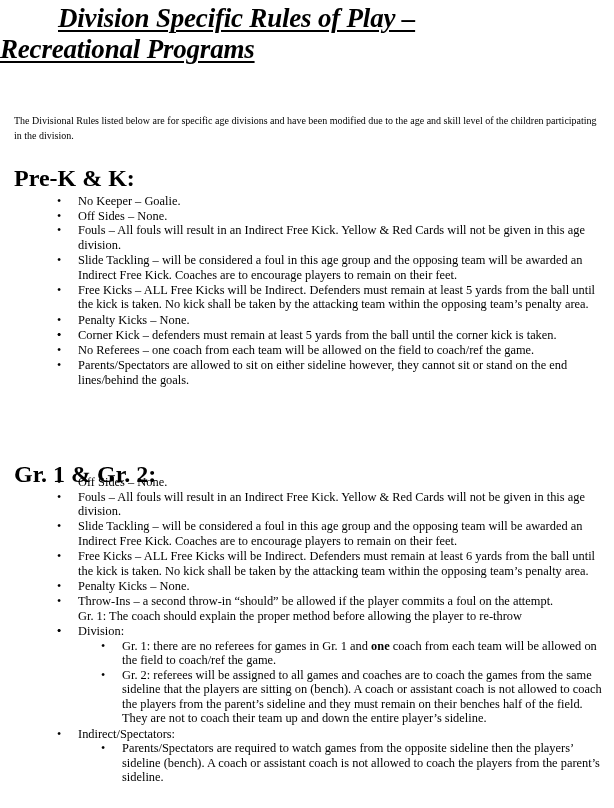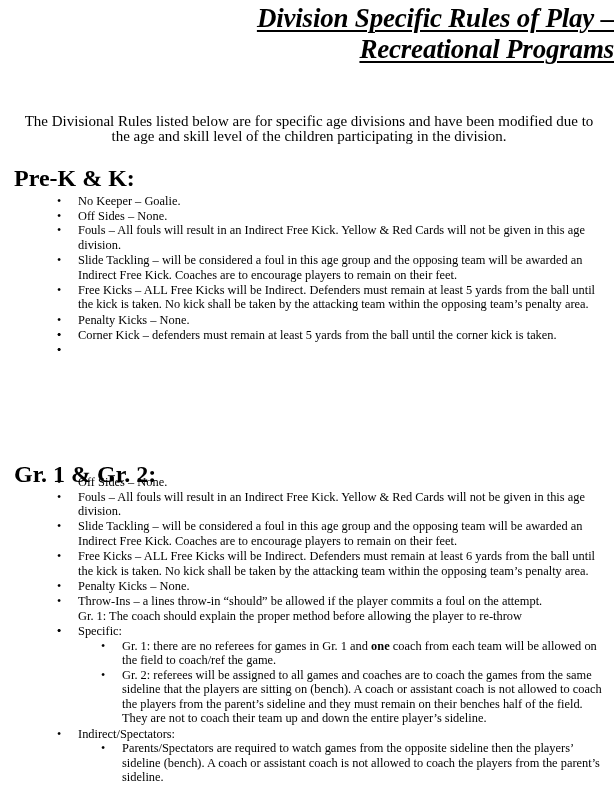--- a/index.html
+++ b/index.html
@@ -3,30 +3,30 @@
   <meta charset="utf-8">
   <style>
     html, body { margin: 0; padding: 0; background: #ffffff; }
     body {
       width: 614px; height: 808px; overflow: hidden; position: relative;
       font-family: "Liberation Serif", "DejaVu Serif", serif;
       color: #000;
     }
     .title {
       position: absolute; left: 0; width: 614px; top: 0;
-      text-align: right; font-weight: bold; font-style: italic;
+      text-align: left; font-weight: bold; font-style: italic;
       font-size: 27px; line-height: 31px; text-decoration: underline;
       text-decoration-thickness: 2px; text-underline-offset: 3px;
       letter-spacing: -0.2px;
     }
     .title .l1 { display: block; padding-left: 58px; margin-top: 3px; }
     .title .l2 { display: block; margin-top: 0px; }
     .intro {
       position: absolute; left: 14px; top: 114px; width: 590px;
-      font-size: 15px; line-height: 14.6px; text-align: center;
+      font-size: 10px; line-height: 14.6px;
     }
     .section-heading {
       position: absolute; left: 14px; font-weight: bold;
       font-size: 24px; line-height: 20px;
     }
     .list {
       position: absolute; left: 0; width: 614px; margin: 0; padding: 0; list-style: none;
       font-size: 12.4px; line-height: 14.6px;
     }
     .item { position: relative; padding-left: 78px; padding-right: 10px; }
@@ -52,40 +52,40 @@
 <div class="section-heading" style="top:168px;">Pre-K &amp; K:</div>
 <ul class="list" style="top:194px;">
   <li class="item"><span class="bullet">•</span><span>No Keeper – Goalie.</span></li>
   <li class="item"><span class="bullet">•</span><span>Off Sides – None.</span></li>
   <li class="item"><span class="bullet">•</span><span>Fouls – All fouls will result in an Indirect Free Kick. Yellow &amp; Red Cards will not be given in this age division.</span></li>
   <li class="item gap"><span class="bullet">•</span><span>Slide Tackling – will be considered a foul in this age group and the opposing team will be awarded an Indirect Free Kick. Coaches are to encourage players to remain on their feet.</span></li>
   <li class="item gap"><span class="bullet">•</span><span>Free Kicks – ALL Free Kicks will be Indirect. Defenders must remain at least 5 yards from the ball until the kick is taken. No kick shall be taken by the attacking team within the opposing team’s penalty area.</span></li>
   <li class="item gap"><span class="bullet">•</span><span>Penalty Kicks – None.</span></li>
   <li class="item gap"><span class="bullet">•</span></li>
   <li class="item gap"><span class="bullet">•</span><span>Corner Kick – defenders must remain at least 5 yards from the ball until the corner kick is taken.</span></li>
-  <li class="item gap"><span class="bullet">•</span></li>
-  <li class="item gap"><span class="bullet">•</span></li>
+  <li class="item gap"><span class="bullet">•</span><span>No Referees – one coach from each team will be allowed on the field to coach/ref the game.</span></li>
+  <li class="item gap"><span class="bullet">•</span><span>Parents/Spectators are allowed to sit on either sideline however, they cannot sit or stand on the end lines/behind the goals.</span></li>
 </ul>
 
 <div class="section-heading" style="top:464px;">Gr. 1 &amp; Gr. 2:</div>
 <ul class="list" style="top:475px;">
   <li class="item"><span class="bullet">•</span><span>Off Sides – None.</span></li>
   <li class="item"><span class="bullet">•</span><span>Fouls – All fouls will result in an Indirect Free Kick. Yellow &amp; Red Cards will not be given in this age division.</span></li>
   <li class="item gap"><span class="bullet">•</span><span>Slide Tackling – will be considered a foul in this age group and the opposing team will be awarded an Indirect Free Kick. Coaches are to encourage players to remain on their feet.</span></li>
   <li class="item gap"><span class="bullet">•</span><span>Free Kicks – ALL Free Kicks will be Indirect. Defenders must remain at least 6 yards from the ball until the kick is taken. No kick shall be taken by the attacking team within the opposing team’s penalty area.</span></li>
   <li class="item gap"><span class="bullet">•</span><span>Penalty Kicks – None.</span></li>
   <li class="item gap">
     <span class="bullet">•</span>
-    <span class="cont">Throw-Ins – a lines throw-in “should” be allowed if the player commits a foul on the attempt.</span>
+    <span class="cont">Throw-Ins – a second throw-in “should” be allowed if the player commits a foul on the attempt.</span>
     <span class="cont">Gr. 1:  The coach should explain the proper method before allowing the player to re-throw</span>
   </li>
   <li class="item gap"><span class="bullet">•</span></li>
   <li class="item gap">
     <span class="bullet">•</span>
-    <span>Specific:</span>
+    <span>Division:</span>
   </li>
   <li class="subitem gap">
     <span class="bullet">•</span><span>Gr. 1: there are no referees for games in Gr. 1 and </span><b class="emph">one</b><span> coach from each team will be allowed on the field to coach/ref the game.</span>
   </li>
   <li class="subitem gap">
     <span class="bullet">•</span><span>Gr. 2: referees will be assigned to all games and coaches are to coach the games from the same sideline that the players are sitting on (bench). A coach or assistant coach is not allowed to coach the players from the parent’s sideline and they must remain on their benches half of the field. They are not to coach their team up and down the entire player’s sideline.</span>
   </li>
   <li class="item gap">
     <span class="bullet">•</span>
     <span>Indirect/Spectators:</span>

